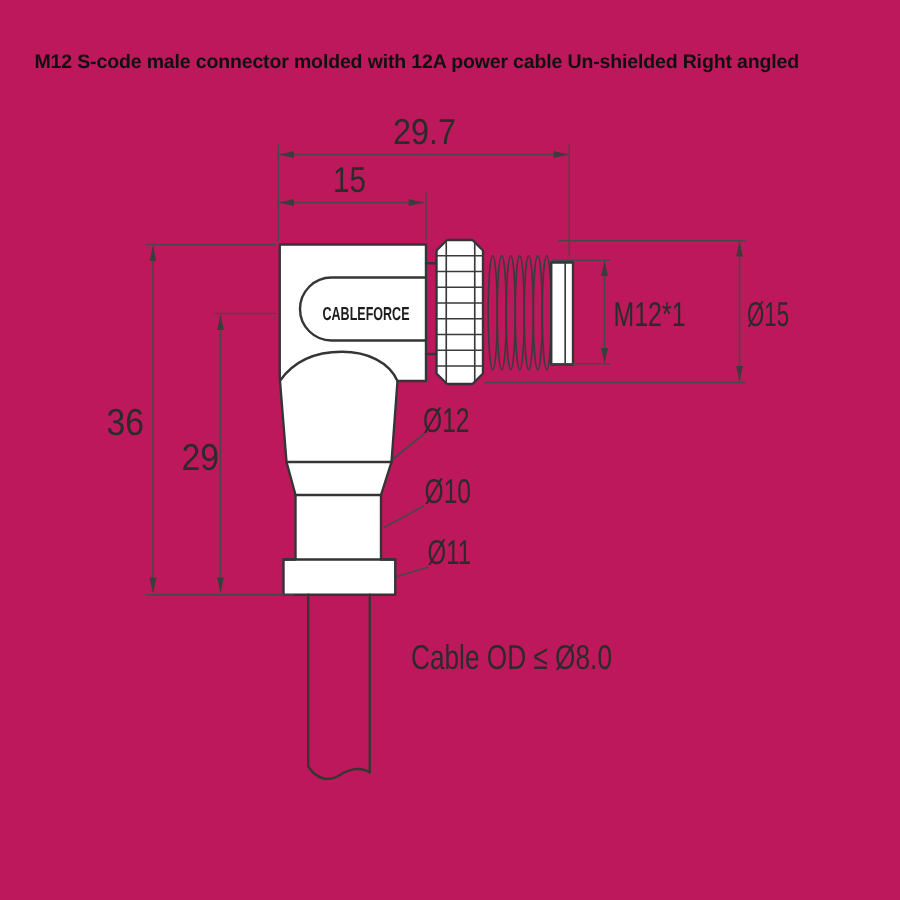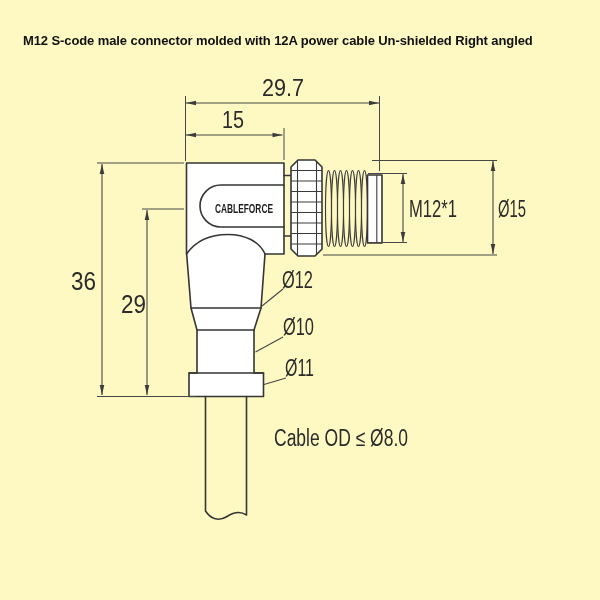--- a/index.html
+++ b/index.html
@@ -1,16 +1,16 @@
 <!DOCTYPE html>
 <html><head>
 <meta charset="utf-8">
 <style>
   html,body{margin:0;padding:0;background:#ffffff;}
-  #stage{position:relative;width:600px;height:600px;background:#fef9c3;overflow:hidden;
+  #stage{position:relative;width:600px;height:600px;background:#be185d;overflow:hidden;
          font-family:"Liberation Sans",sans-serif;}
   .title{position:absolute;left:23px;top:33px;width:560px;
          font-size:13px;font-weight:700;letter-spacing:-0.1px;color:#101010;}
   svg{position:absolute;left:0;top:0;}
   .part{fill:#ffffff;stroke:#353535;stroke-width:1.6;stroke-linejoin:round;}
   .part-open{fill:none;stroke:#353535;stroke-width:1.6;stroke-linejoin:round;stroke-linecap:round;}
   .detail{fill:none;stroke:#3a3a3a;stroke-width:1.1;}
   .dimline{fill:none;stroke:#474747;stroke-width:1.1;}
   .extline{fill:none;stroke:#474747;stroke-width:1;}
   .leader{fill:none;stroke:#474747;stroke-width:1.1;}

